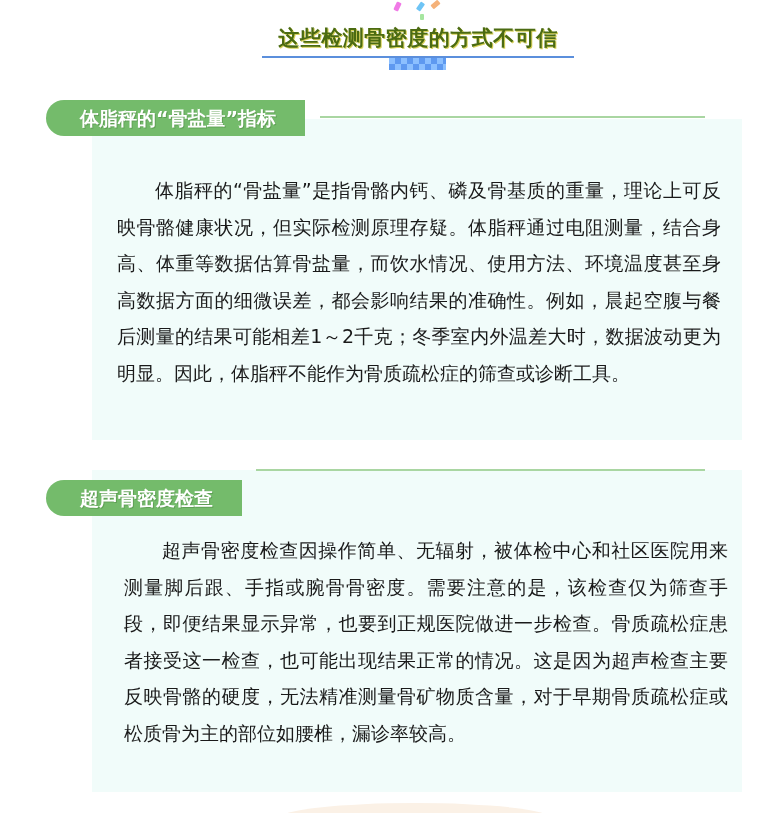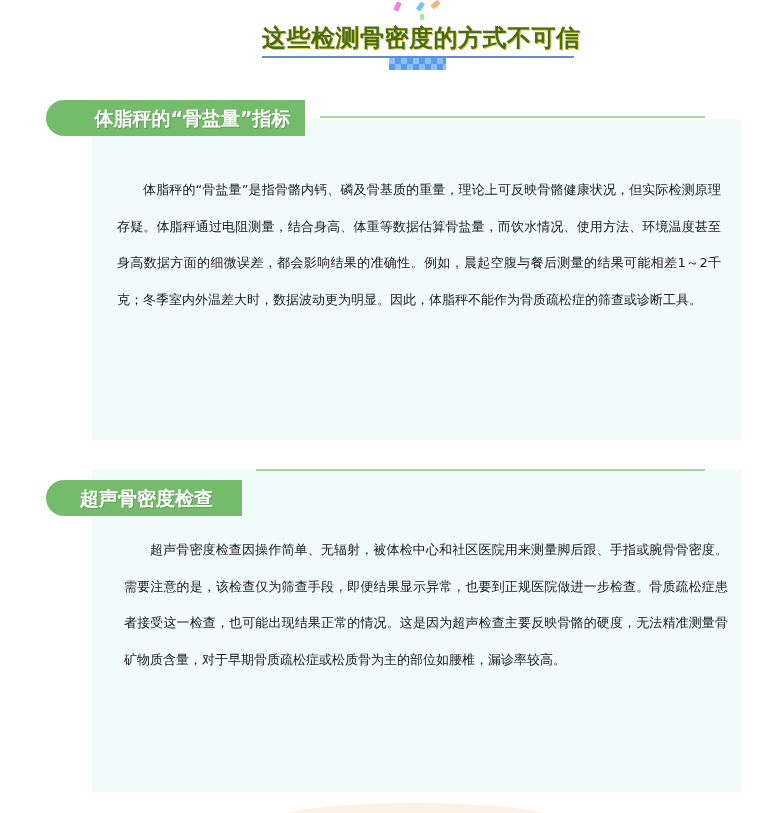--- a/index.html
+++ b/index.html
@@ -1,54 +1,54 @@
 <!DOCTYPE html>
 <html><head>
   <meta charset="utf-8">
   <style>
     html, body { margin: 0; padding: 0; background: #ffffff; }
     body { width: 778px; height: 813px; position: relative; overflow: hidden; font-family: "DejaVu Sans", "Liberation Sans", sans-serif; }
 
     .confetti { position: absolute; width: 5px; height: 9px; border-radius: 1px; }
 
     .title-wrap { position: absolute; left: 262px; top: 20px; width: 312px; text-align: center; }
-    .title { font-size: 24px; font-weight: bold; color: #4b6b12; letter-spacing: 0.5px; line-height: 36px; text-shadow: 1px 1px 0 #d8d25a; white-space: nowrap; }
+    .title { font-size: 21px; font-weight: bold; color: #4b6b12; letter-spacing: 0.5px; line-height: 36px; text-shadow: 1px 1px 0 #d8d25a; white-space: nowrap; }
     .title-line { position: absolute; left: 262px; top: 56px; width: 312px; height: 2px; background: #5b8fdc; }
     .checker { position: absolute; left: 389px; top: 58px; width: 57px; height: 12px;
       background-color: #8cc0ff;
       background-image:
         linear-gradient(45deg, #5e99f0 25%, transparent 25%, transparent 75%, #5e99f0 75%),
         linear-gradient(45deg, #5e99f0 25%, transparent 25%, transparent 75%, #5e99f0 75%);
       background-size: 12px 12px; background-position: 0 0, 6px 6px; }
 
     .section-box { position: absolute; left: 92px; width: 650px; background: #f1fcfa; }
     .pill { position: absolute; left: 46px; height: 36px; background: #74bb6b; border-radius: 18px 0 0 18px; color: #ffffff; font-size: 19px; font-weight: bold; line-height: 36px; padding-left: 34px; box-sizing: border-box; white-space: nowrap; text-shadow: 1px 1px 0 rgba(60,110,50,0.35); }
     .rule { position: absolute; height: 2px; background: #a9d6a2; }
 
-    .para { position: absolute; left: 117px; width: 604px; font-size: 13px; line-height: 36.5px; color: #1a1a1a; text-indent: 2em; text-align: justify; }
+    .para { position: absolute; left: 117px; width: 604px; font-size: 19px; line-height: 36.5px; color: #1a1a1a; text-indent: 2em; text-align: justify; }
 
     .bottom-arc { position: absolute; left: 280px; top: 803px; width: 270px; height: 30px; border-radius: 50% 50% 0 0; background: #fbf1e6; }
   </style>
 </head>
 <body>
 
 <div class="confetti" style="left:395px; top:2px; background:#f07ae6; transform:rotate(25deg);"></div>
 <div class="confetti" style="left:418px; top:2px; background:#6ec4f5; transform:rotate(35deg);"></div>
 <div class="confetti" style="left:433px; top:0px; background:#f5b27a; transform:rotate(50deg);"></div>
 <div class="confetti" style="left:420px; top:14px; width:4px; height:6px; background:#a6e6a0;"></div>
 
 <div class="title-wrap">
   <div class="title">这些检测骨密度的方式不可信</div>
 </div>
 <div class="title-line"></div>
 <div class="checker"></div>
 
 <div class="section-box" style="top:119px; height:321px;"></div>
 <div class="rule" style="left:320px; top:116px; width:385px;"></div>
-<div class="pill" style="top:100px; width:259px;text-align:center;">体脂秤的“骨盐量”指标</div>
+<div class="pill" style="top:100px; width:259px;">体脂秤的“骨盐量”指标</div>
 <p class="para" style="top:172px; margin:0;">体脂秤的“骨盐量”是指骨骼内钙、磷及骨基质的重量，理论上可反映骨骼健康状况，但实际检测原理存疑。体脂秤通过电阻测量，结合身高、体重等数据估算骨盐量，而饮水情况、使用方法、环境温度甚至身高数据方面的细微误差，都会影响结果的准确性。例如，晨起空腹与餐后测量的结果可能相差1～2千克；冬季室内外温差大时，数据波动更为明显。因此，体脂秤不能作为骨质疏松症的筛查或诊断工具。</p>
 
 <div class="section-box" style="top:470px; height:322px;"></div>
 <div class="rule" style="left:256px; top:469px; width:449px;"></div>
 <div class="pill" style="top:480px; width:196px;">超声骨密度检查</div>
 <p class="para" style="top:525px; margin:7px;">超声骨密度检查因操作简单、无辐射，被体检中心和社区医院用来测量脚后跟、手指或腕骨骨密度。需要注意的是，该检查仅为筛查手段，即便结果显示异常，也要到正规医院做进一步检查。骨质疏松症患者接受这一检查，也可能出现结果正常的情况。这是因为超声检查主要反映骨骼的硬度，无法精准测量骨矿物质含量，对于早期骨质疏松症或松质骨为主的部位如腰椎，漏诊率较高。</p>
 
 <div class="bottom-arc"></div>
 
 </body></html>

